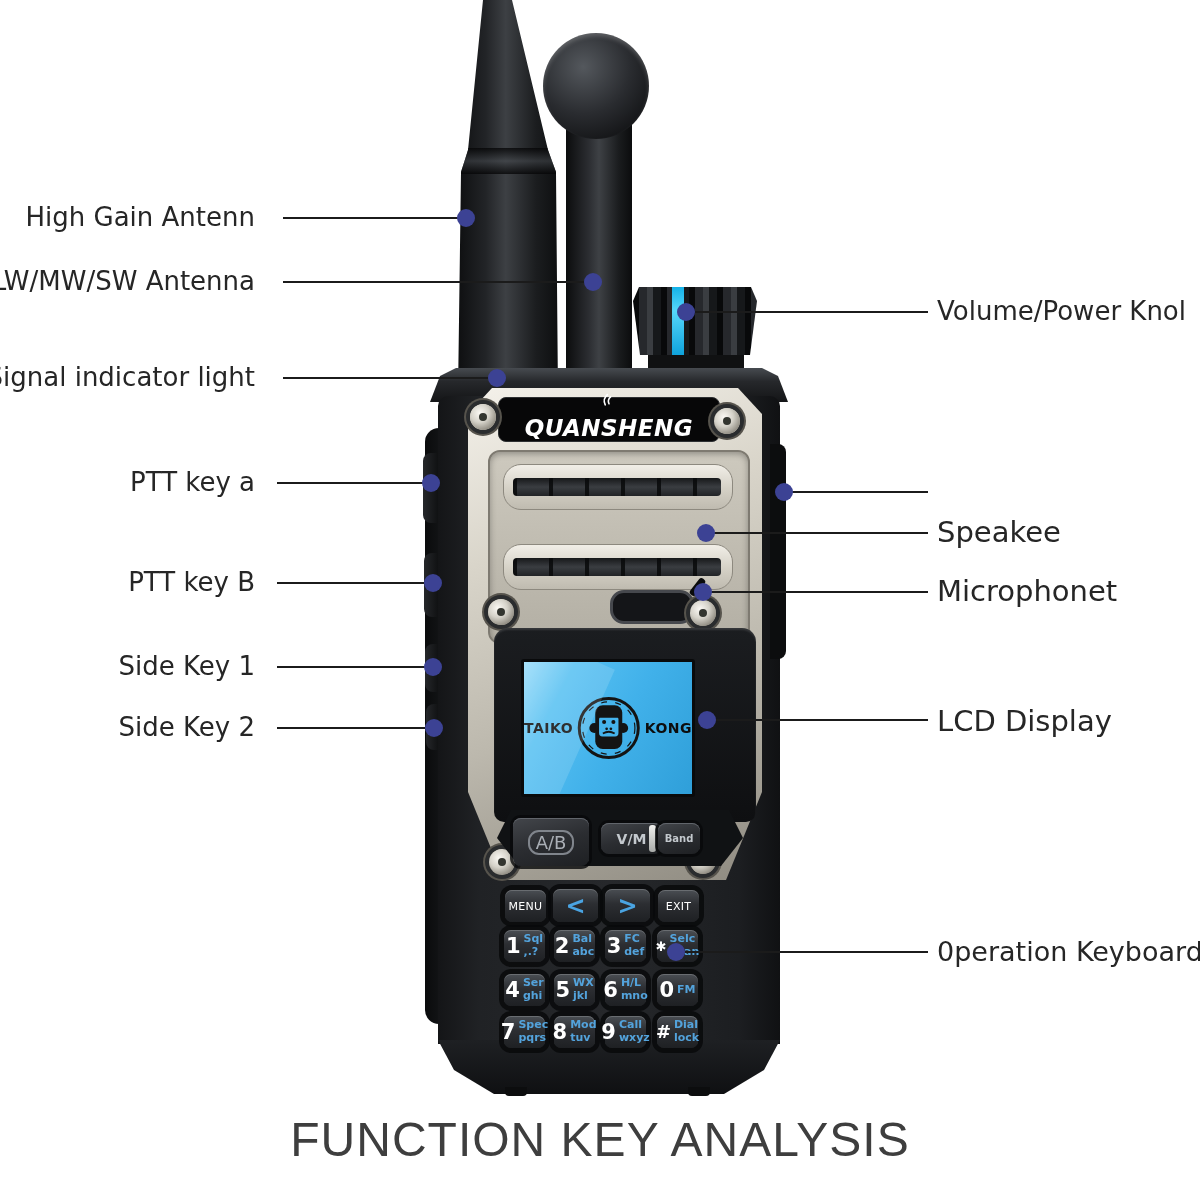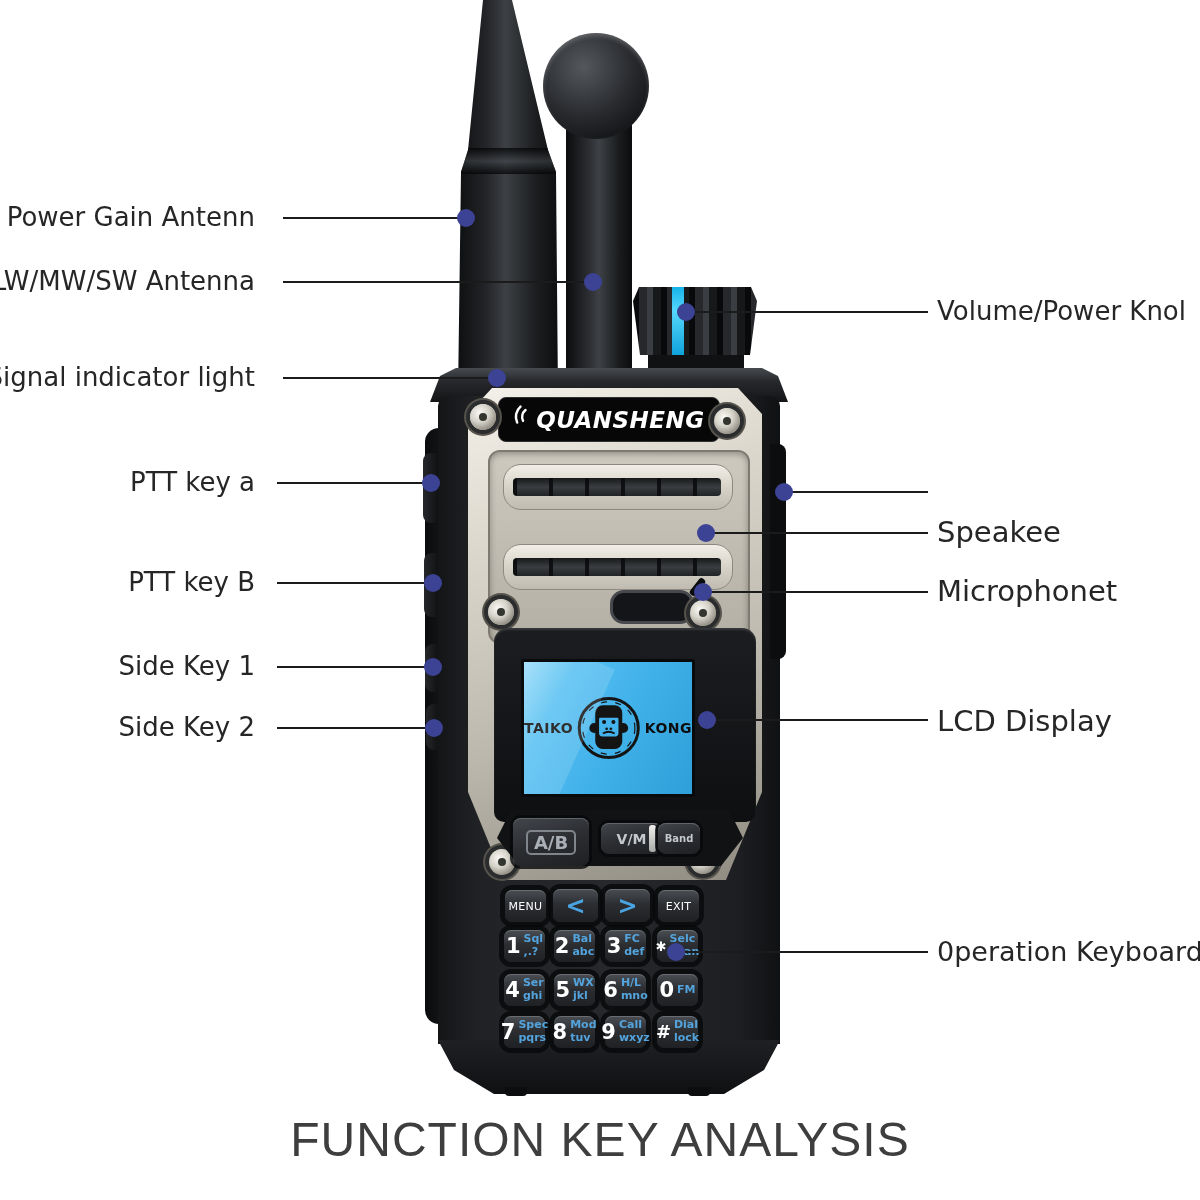--- a/index.html
+++ b/index.html
@@ -45,21 +45,21 @@
   .railL{left:425px;top:428px;width:40px;height:596px;border-radius:14px;
         background:linear-gradient(90deg,#0a0b0c,#17191b 60%,#222428);}
   .railR{left:770px;top:444px;width:16px;height:215px;border-radius:0 8px 8px 0;background:#0c0d0e;}
   .sidekey{border-radius:8px 0 0 8px;background:linear-gradient(90deg,#25272a,#0c0d0e);}
 
   
   .plate{left:468px;top:388px;width:294px;height:492px;
         clip-path:polygon(24px 0,270px 0,294px 26px,294px 404px,258px 492px,36px 492px,0 404px,0 26px);
         background:linear-gradient(160deg,#f4f1ea 0%,#d9d5ca 30%,#bcb8ad 62%,#8f8b81 100%);}
   .logo{left:498px;top:397px;width:220px;height:43px;border-radius:8px;background:#070708;
-        border:1px solid #2e3032;display:flex;align-items:center;justify-content:center;gap:3px;}
+        border:1px solid #2e3032;display:flex;align-items:center;justify-content:center;gap:3px;flex-direction:column;}
   .logotext{color:#fff;font-size:23px;font-weight:bold;font-style:italic;letter-spacing:.5px;}
   .spk{left:488px;top:450px;width:258px;height:190px;border-radius:12px;border:2px solid #7e7a71;
         background:linear-gradient(180deg,#cdc9be,#b3afa4);box-shadow:inset 0 2px 6px rgba(0,0,0,.3);}
   .slotgrp{position:absolute;left:13px;width:228px;height:44px;border-radius:18px;border:1px solid #8d897f;
         background:linear-gradient(180deg,#f1eee7 0%,#d4d0c5 55%,#bfbbb0 100%);}
   .slot{position:absolute;left:9px;top:13px;width:208px;height:18px;border-radius:4px;
         background:repeating-linear-gradient(90deg,rgba(8,9,10,.85) 0 4px,rgba(0,0,0,0) 4px 36px),
                    linear-gradient(180deg,#17181a,#3a3d41 50%,#212326);}
   .micpill{left:610px;top:590px;width:78px;height:28px;border-radius:14px;background:#141518;border:3px solid #46484d;}
   .wedge{left:694px;top:577px;width:7px;height:20px;border-radius:3px;background:#0a0b0c;transform:rotate(38deg);}
@@ -77,21 +77,21 @@
   .screen::after{content:"";position:absolute;left:-40px;top:-20px;width:90px;height:220px;
         background:rgba(255,255,255,.14);transform:rotate(24deg);}
   .lcdtxt{color:#0d0d0d;font-size:14px;font-weight:bold;letter-spacing:.5px;}
 
   
   .fkrecess{left:497px;top:810px;width:246px;height:56px;background:#101214;
         clip-path:polygon(14px 0,232px 0,246px 28px,224px 56px,22px 56px,0 28px);}
   .fkey{position:absolute;border-radius:8px;display:flex;align-items:center;justify-content:center;
         background:linear-gradient(165deg,#43464b 0%,#2b2d31 50%,#1e2023 100%);
         box-shadow:inset 0 1px 0 #61656b,0 0 0 3px rgba(8,9,10,.8);}
-  .abbox{border:2px solid #80858c;border-radius:5px;padding:0 6px;color:#aaafb6;font-size:18px;font-weight:bold;}
+  .abbox{border:2px solid #80858c;border-radius:11px;padding:0 6px;color:#aaafb6;font-size:18px;font-weight:normal;}
   .fktxt{color:#c3c8cd;font-weight:bold;}
   .ledbar{left:649px;top:825px;width:7px;height:27px;border-radius:3px;
         background:linear-gradient(180deg,#f0f0ee,#a9aba9);}
   .key{position:absolute;width:41px;height:32px;border-radius:7px;display:flex;align-items:center;justify-content:center;
         background:linear-gradient(180deg,#4a4e53 0%,#2c2e32 45%,#1e2023 100%);
         box-shadow:0 0 0 5px rgba(8,9,10,.85),inset 0 1px 0 rgba(255,255,255,.18);}
   .ktxt{color:#fff;font-size:11px;font-weight:normal;letter-spacing:.3px;}
   .karrow{color:#4aa4e2;font-size:24px;font-weight:bold;line-height:1;}
   .km{color:#fff;font-size:21px;font-weight:bold;line-height:1;}
   .kstar{font-size:13px;}
@@ -281,21 +281,21 @@
       </span>
   </div>
   <div class="key" style="left:657px;top:1016px">
     <span class="km" style="font-size:18px">#</span>
     <span class="ks">
         <span>Dial</span>
         <span>lock</span>
       </span>
   </div>
 
-  <div class="lbl lbl-l" style="top:202px">Power Gain Antenn</div>
+  <div class="lbl lbl-l" style="top:202px">High Gain Antenn</div>
   <div class="cline" style="left:283px;top:217px;width:183px"></div>
   <div class="cdot" style="left:457px;top:209px"></div>
 
   <div class="lbl lbl-l" style="top:266px">LW/MW/SW Antenna</div>
   <div class="cline" style="left:283px;top:281px;width:310px"></div>
   <div class="cdot" style="left:584px;top:273px"></div>
 
   <div class="lbl lbl-l" style="top:362px">Signal indicator light</div>
   <div class="cline" style="left:283px;top:377px;width:214px"></div>
   <div class="cdot" style="left:488px;top:369px"></div>

